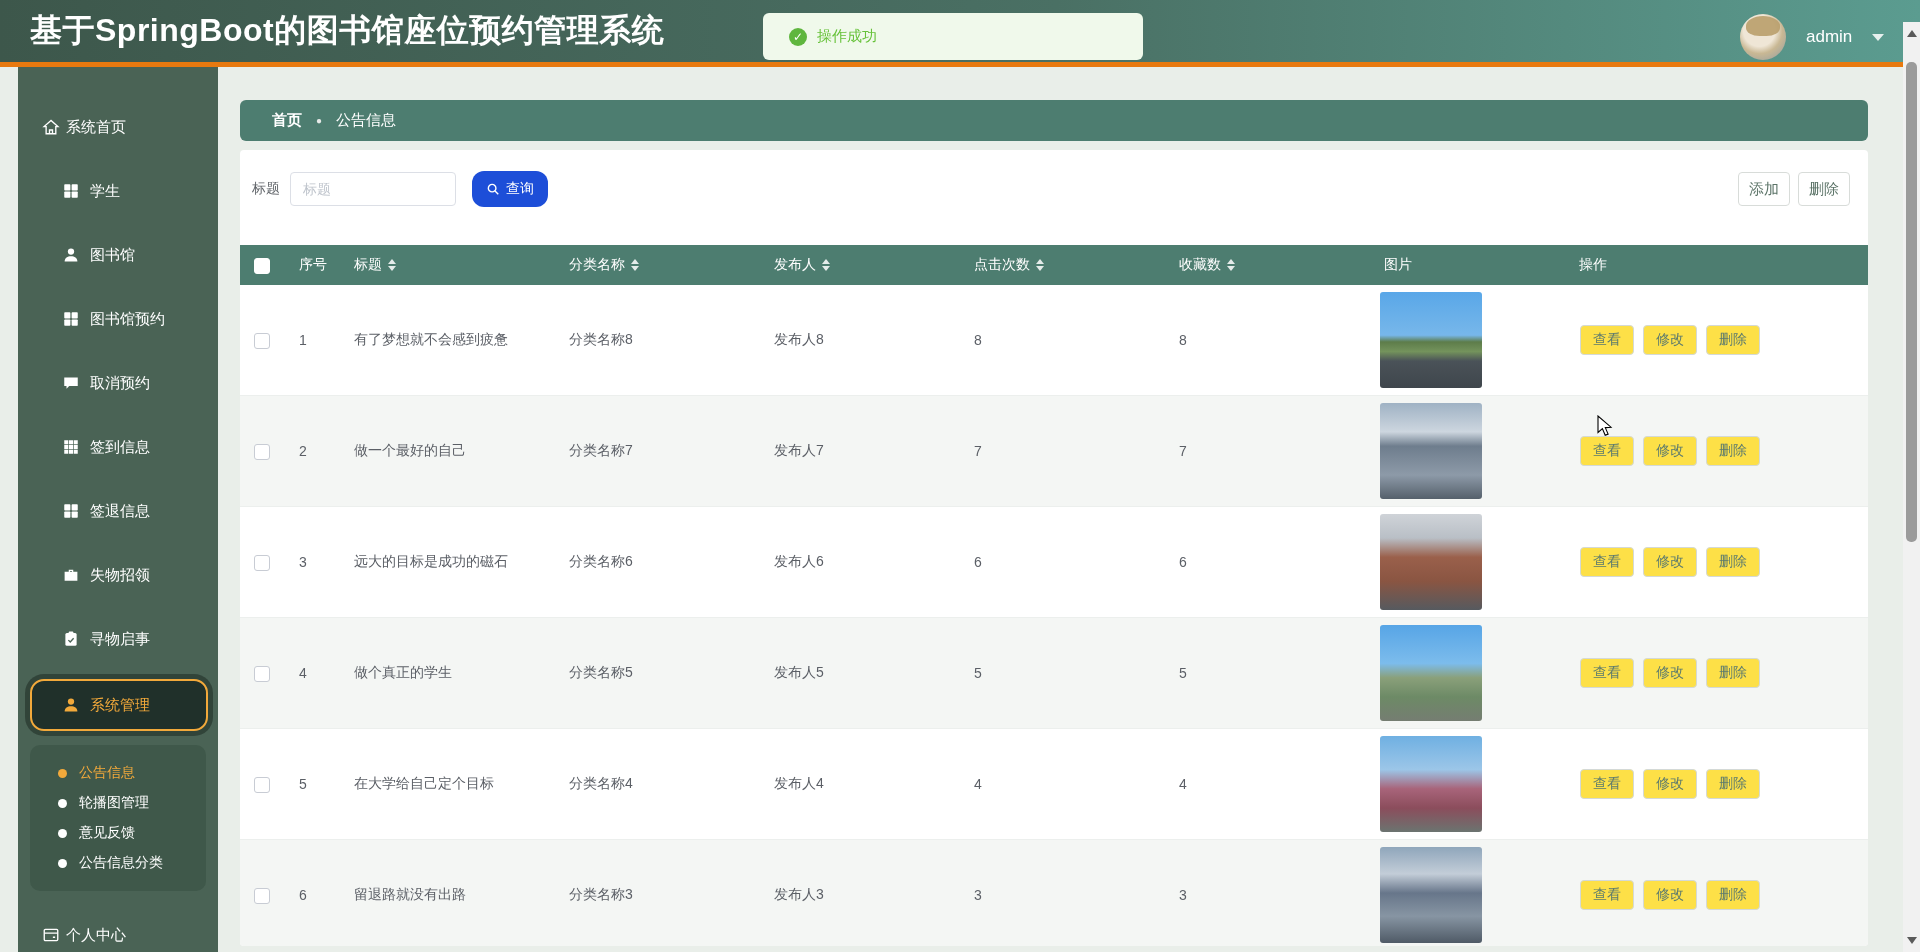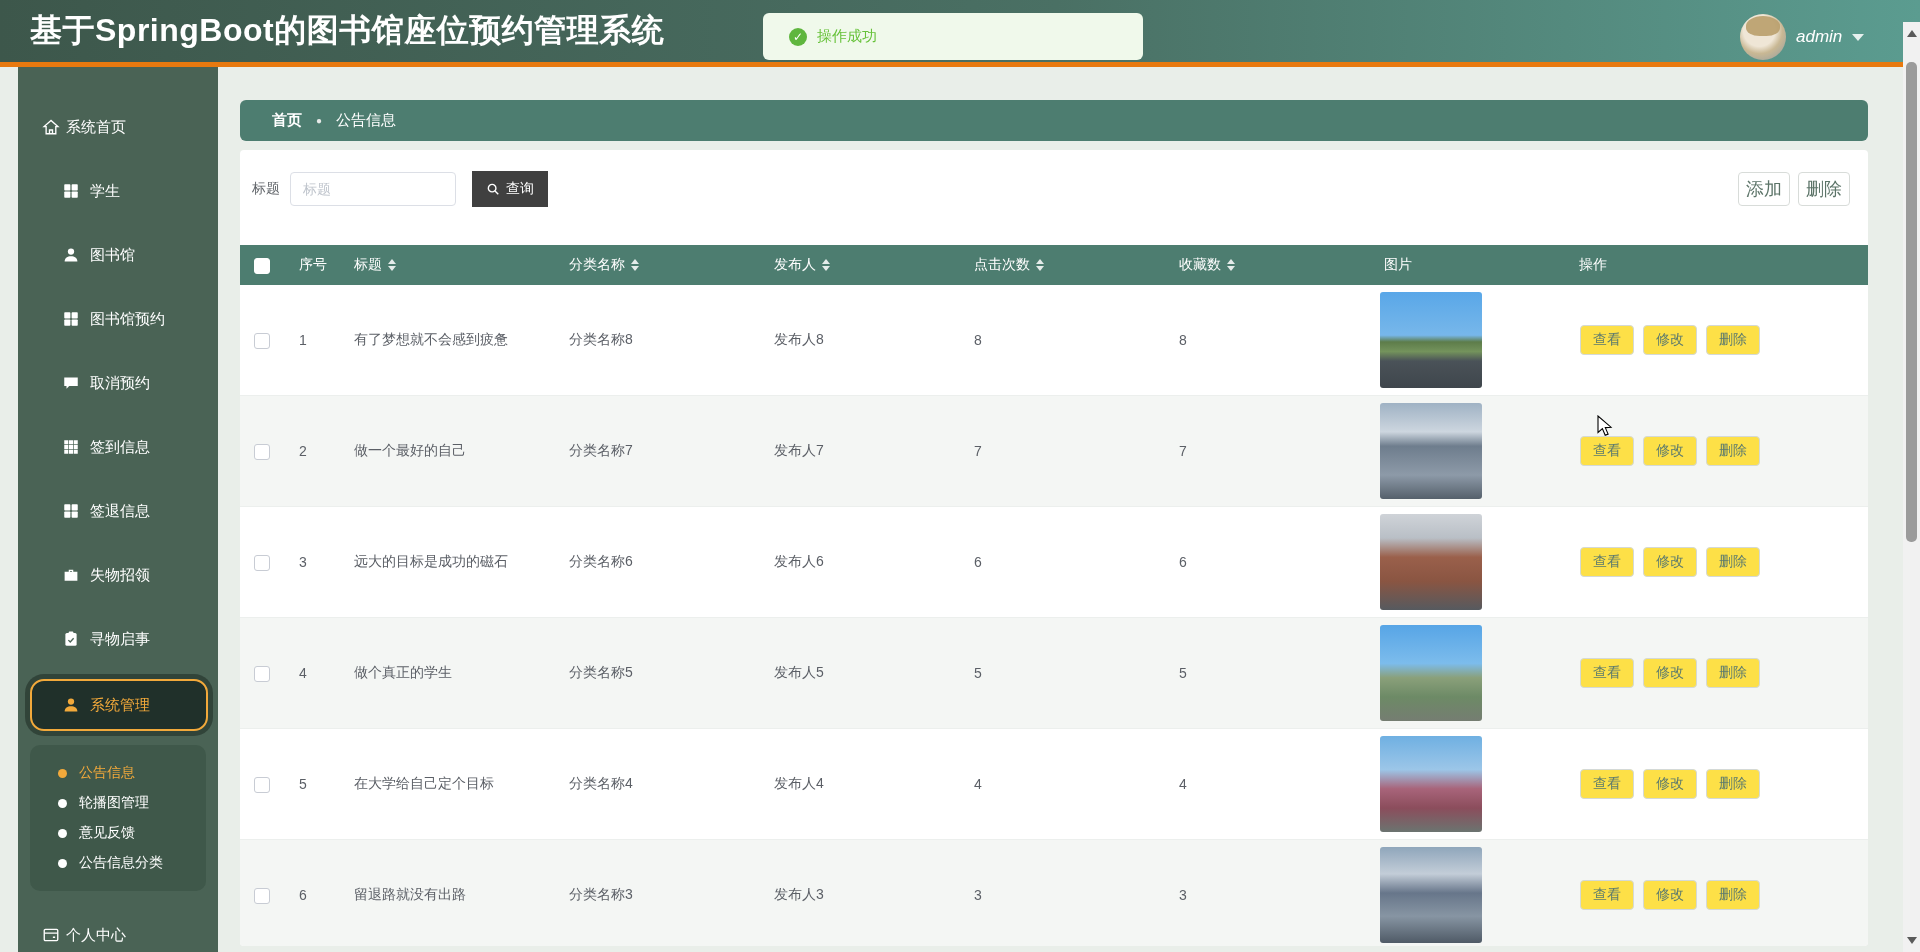--- a/index.html
+++ b/index.html
@@ -23,21 +23,21 @@
   .toast{
     position:absolute; left:763px; top:13px; width:380px; height:47px;
     background:#f0f9eb; border-radius:6px; display:flex; align-items:center;
     padding-left:26px; gap:10px; z-index:5;
   }
   .toast-icon{
     width:18px; height:18px; border-radius:50%; background:#5fb63e; color:#fff;
     font-size:12px; line-height:18px; text-align:center; flex:0 0 18px;
   }
   .toast-text{ color:#67c23a; font-size:15px; }
-  .user-area{ position:absolute; left:1740px; top:14px; display:flex; align-items:center; gap:10px; cursor:pointer;font-style:italic; }
+  .user-area{ position:absolute; left:1740px; top:14px; display:flex; align-items:center; gap:20px; cursor:pointer; }
   .avatar{
     width:46px; height:46px; border-radius:50%;
     background:radial-gradient(circle at 42% 36%, #efe6d6 0 40%, #c9b894 58%, #8d99a4 100%);
     overflow:hidden; position:relative;
   }
   .avatar::before{ 
     content:""; position:absolute; left:6px; top:2px; width:34px; height:20px;
     border-radius:50% 50% 40% 40%; background:#b99f6c; opacity:.9;
   }
   .user-name{ color:#fff; font-size:17px; }
@@ -77,29 +77,29 @@
   }
   .filter-row{ position:absolute; left:12px; right:18px; top:21px; display:flex; align-items:center; }
   .filter-label{ font-size:14px; color:#5f6368; margin-right:10px; }
   .filter-input{
     width:166px; height:34px; border:1px solid #dcdfe6; border-radius:4px;
     padding:0 12px; font-size:14px; color:#5b5f66; outline:none;
     font-family:"Liberation Sans","DejaVu Sans",sans-serif;
   }
   .filter-input::placeholder{ color:#bfc4cc; }
   .query-btn{
-    margin-left:16px; height:36px; padding:0 14px; background:#404040; color:#fff;
-    border:none; border-radius:0; font-size:14px; display:inline-flex;
+    margin-left:16px; height:36px; padding:0 14px; background:#1d4ed8; color:#fff;
+    border:none; border-radius:12px; font-size:14px; display:inline-flex;
     align-items:center; gap:6px; cursor:pointer;
     font-family:"Liberation Sans","DejaVu Sans",sans-serif;
   }
   .flex-spacer{ flex:1; }
   .plain-btn{
     height:34px; width:52px; background:#fff; border:1px solid #d8dcd9; border-radius:4px;
-    color:#5c7468; font-size:18px; margin-left:8px; cursor:pointer;
+    color:#5c7468; font-size:15px; margin-left:8px; cursor:pointer;
     font-family:"Liberation Sans","DejaVu Sans",sans-serif;
   }
   
   .thead{
     position:absolute; left:0; right:0; top:95px; height:40px; background:#4d7d70;
     display:flex; align-items:center; color:#fff; font-size:14px; font-weight:normal;
   }
   .tbody{ position:absolute; left:0; right:0; top:135px; bottom:0; overflow:hidden; }
   .trow{ height:111px; display:flex; align-items:center; border-bottom:1px solid #ecefed; background:#fff; }
   .trow.striped{ background:#f4f6f4; }

